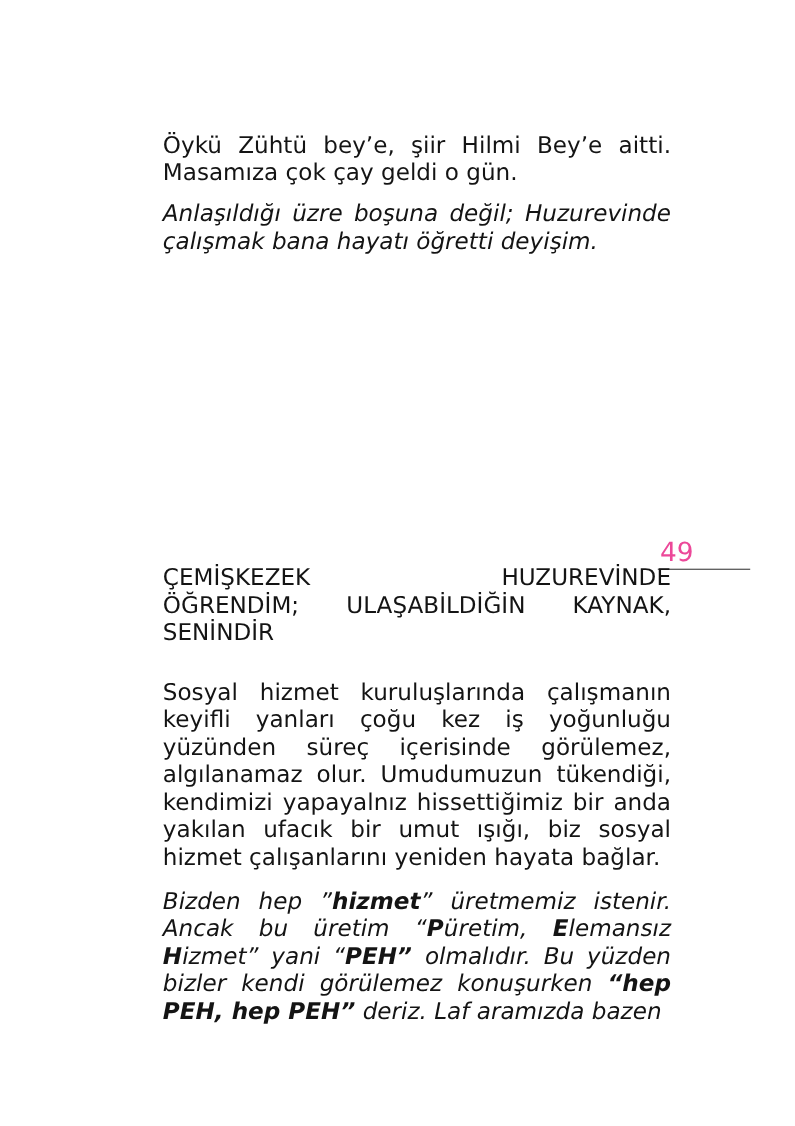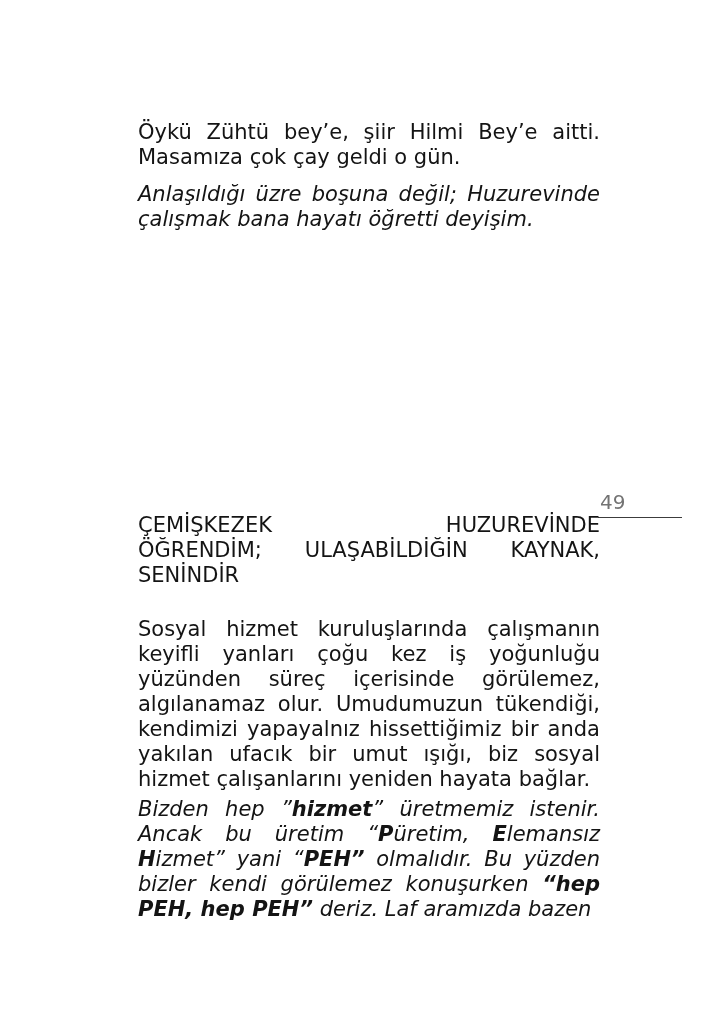--- a/index.html
+++ b/index.html
@@ -11,21 +11,21 @@
     position: relative;
     width: 723px;
     height: 1024px;
     background: #ffffff;
     color: #141414;
     font-family: "DejaVu Sans", sans-serif;
     overflow: hidden;
   }
   .column {
     position: absolute;
-    left: 138px;
+    left: 148px;
     top: 120px;
     width: 462px;
     font-size: 21px;
     line-height: 25px;
   }
   .para { margin: 0; }
   .para + .para { margin-top: 12px; font-style: italic; }
   .line {
     text-align: justify;
     text-align-last: justify;
@@ -37,33 +37,33 @@
   .spacer {
     height: 281px;
   }
   .heading {
     margin: 0;
     font-weight: normal;
     font-size: 21px;
     line-height: 25px;
   }
   .heading + .para { margin-top: 29px; }
-  .para.peh { margin-top: 5px; }
+  .para.peh { margin-top: 15px; }
   .b { font-weight: bold; }
   .pagenum-block {
     position: absolute;
     left: 598px;
     top: 490px;
     width: 84px;
   }
   .pagenum {
-    font-size: 20px;
+    font-size: 24px;
     line-height: 25px;
     padding-left: 2px;
-    color: #737373;
+    color: #ec4899;
   }
   .pagenum-rule {
     width: 84px;
     height: 0;
     border-top: 1px solid #3c3c3c;
     margin-top: 2px;
   }
 </style>
 </head>
 <body>

